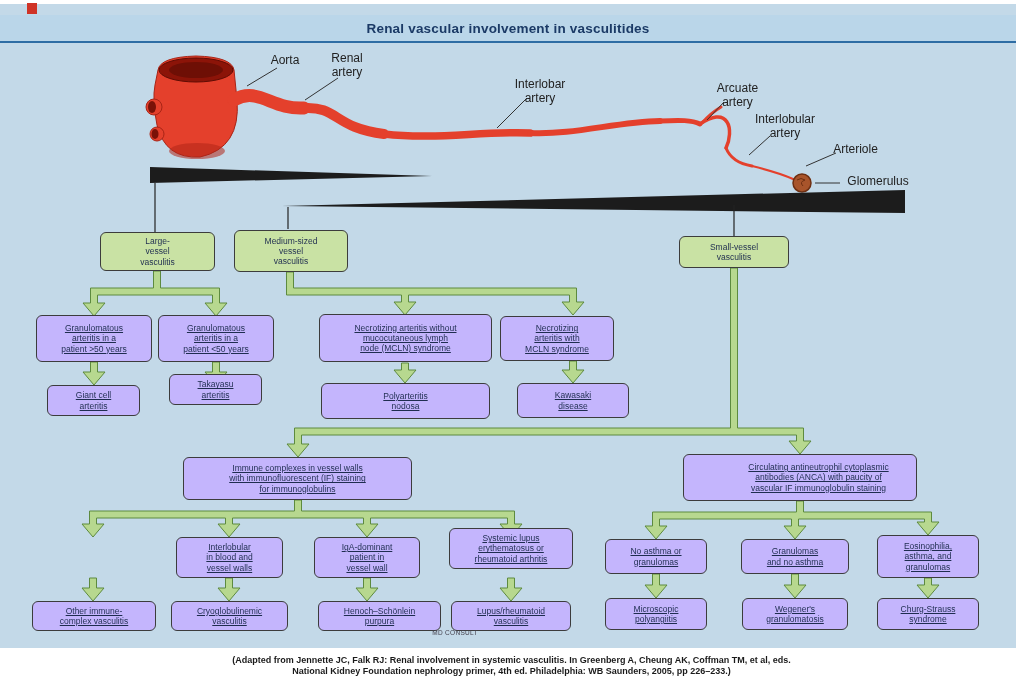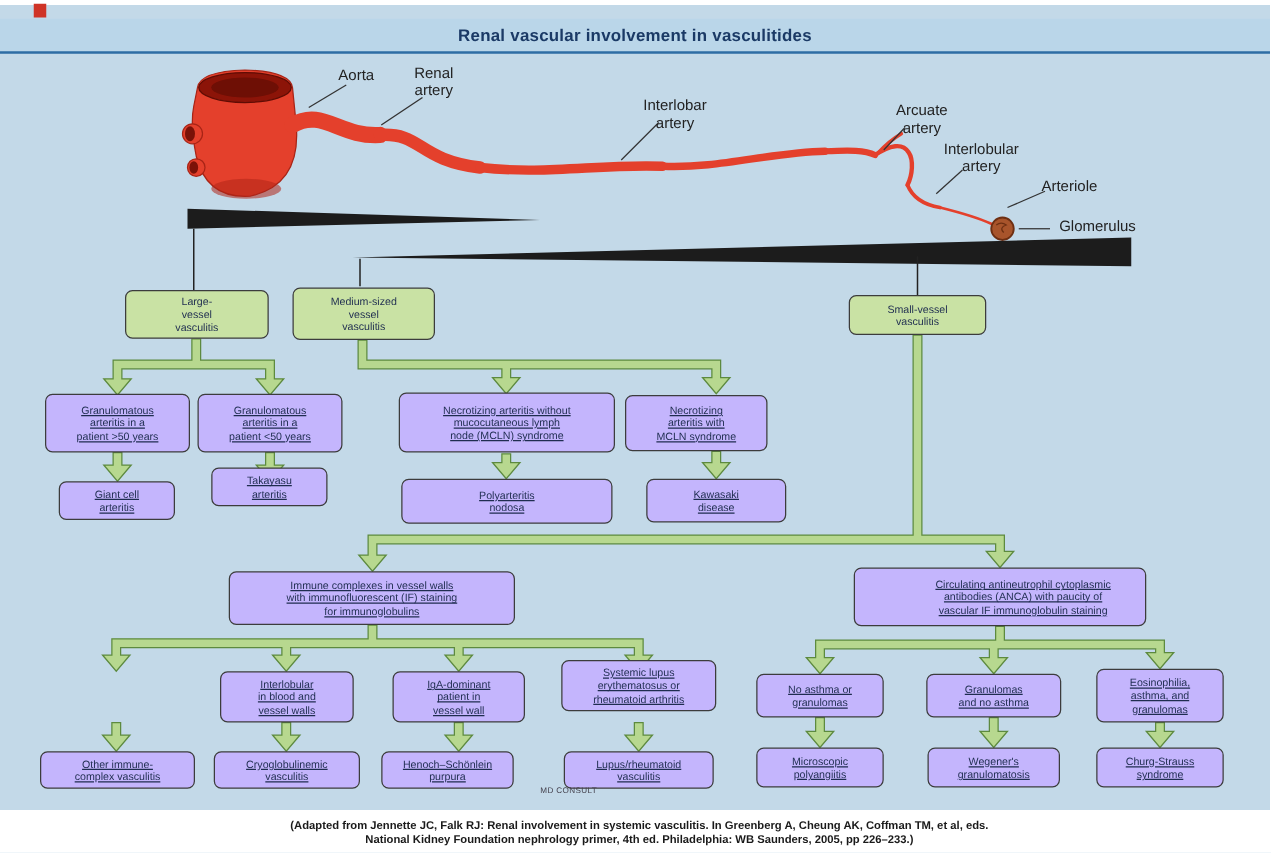--- a/index.html
+++ b/index.html
@@ -198,21 +198,21 @@
   <div class="box yellow" style="left:741px;top:539px;width:108px;height:35px;">Granulomas
 and no asthma</div>
   <div class="box yellow" style="left:877px;top:535px;width:102px;height:43px;">Eosinophilia,
 asthma, and
 granulomas</div>
 
   <div class="box yellow" style="left:32px;top:601px;width:124px;height:30px;">Other immune-
 complex vasculitis</div>
   <div class="box yellow" style="left:171px;top:601px;width:117px;height:30px;">Cryoglobulinemic
 vasculitis</div>
-  <div class="box yellow" style="left:305px;top:601px;width:106px;height:30px;">Henoch–Schönlein
+  <div class="box yellow" style="left:318px;top:601px;width:123px;height:30px;">Henoch–Schönlein
 purpura</div>
   <div class="box yellow" style="left:451px;top:601px;width:120px;height:30px;">Lupus/rheumatoid
 vasculitis</div>
   <div class="box yellow" style="left:605px;top:598px;width:102px;height:32px;">Microscopic
 polyangiitis</div>
   <div class="box yellow" style="left:742px;top:598px;width:106px;height:32px;">Wegener's
 granulomatosis</div>
   <div class="box yellow" style="left:877px;top:598px;width:102px;height:32px;">Churg-Strauss
 syndrome</div>
 

